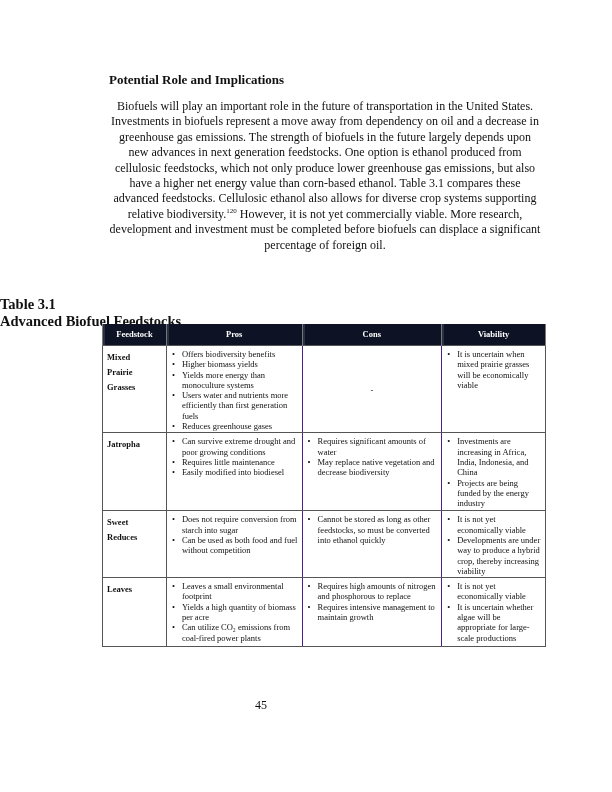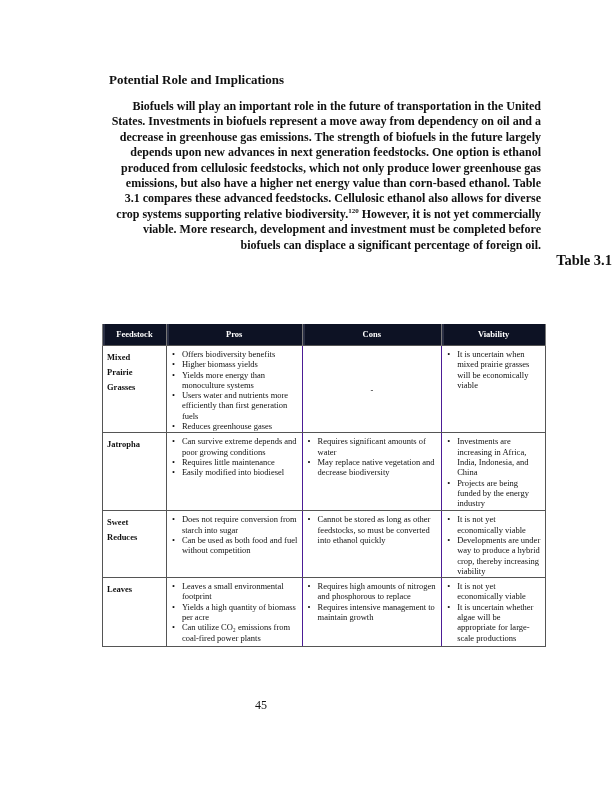--- a/index.html
+++ b/index.html
@@ -1,21 +1,21 @@
 <!DOCTYPE html>
 <html><head>
 <meta charset="utf-8">
 <style>
   html, body { margin: 0; padding: 0; }
   body { width: 612px; height: 792px; background: #ffffff; position: relative; overflow: hidden; color: #111; font-family: "Liberation Serif", serif; }
   .page { position: absolute; left: 0; top: 0; width: 612px; height: 792px; }
   .heading { position: absolute; left: 109px; top: 72px; font-weight: bold; font-size: 13px; }
-  .para { position: absolute; left: 109px; top: 99px; width: 432px; font-size: 12px; line-height: 15.4px; text-align: right; font-weight: bold; }
+  .para { position: absolute; left: 109px; top: 99px; width: 432px; font-size: 12px; line-height: 15.4px; text-align: center; }
   .para sup { font-size: 7px; vertical-align: 5px; line-height: 0; }
-  .tcap { position: absolute; left: 0; width: 612px; text-align: right; font-weight: bold; font-size: 14.5px; }
+  .tcap { position: absolute; left: 0; width: 612px; text-align: left; font-weight: bold; font-size: 14.5px; margin-top: 44px; }
   .tcap.t1 { top: 252px; }
   .tcap.t2 { top: 269px; }
   table.feed { position: absolute; left: 102px; top: 324px; width: 444px; border-collapse: collapse; font-size: 8.5px; line-height: 10.3px; padding-left: 24px; }
   table.feed th { background: #0d1224; color: #fff; font-weight: bold; font-size: 8.5px; height: 21px; padding: 0; text-align: center; border-left: 1px solid #777; border-right: 1px solid #777; box-shadow: inset 2px 0 0 #2a2f44; }
   table.feed td { vertical-align: top; border: 1px solid #555; padding: 3px 4px 1px 4px; }
   table.feed td.pros, table.feed td.cons { border-right: 1px solid #4c1d95; }
   td.name { font-weight: bold; line-height: 15px; padding-top: 4px !important; margin-left: 40px; }
   ul { margin: 0; padding: 0 0 0 9px; list-style: none; }
   li { position: relative; padding-left: 2px; }
   li::before { content: "•"; position: absolute; left: -8px; top: 0; }
@@ -24,20 +24,21 @@
 </style>
 </head>
 <body>
 
 <div class="page">
   <div class="heading">Potential Role and Implications</div>
 
   <div class="para"><span>Biofuels will play an important role in the future of transportation in the United States. Investments in biofuels represent a move away from dependency on oil and a decrease in greenhouse gas emissions.  The strength of biofuels in the future largely depends upon new advances in next generation feedstocks.  One option is ethanol produced from cellulosic feedstocks, which not only produce lower greenhouse gas emissions, but also have a higher net energy value than corn-based ethanol.  Table 3.1 compares these advanced feedstocks.  Cellulosic ethanol also allows for diverse crop systems supporting relative biodiversity.</span><sup>120</sup><span>  However, it is not yet commercially viable.  More research, development and investment must be completed before biofuels can displace a significant percentage of foreign oil.</span></div>
 
   <div class="tcap t1">Table 3.1</div>
+  <div class="tcap t2">Advanced Biofuel Feedstocks</div>
 
   <table class="feed">
     <colgroup>
       <col style="width:64px">
       <col style="width:136px">
       <col style="width:140px">
       <col style="width:104px">
     </colgroup>
     <thead>
       <tr>
@@ -73,21 +74,21 @@
           </ul>
         </td>
       </tr>
 
       <tr style="height:78px">
         <td class="name">
           <div>Jatropha</div>
         </td>
         <td class="pros">
           <ul>
-            <li>Can survive extreme depends and poor growing conditions</li>
+            <li>Can survive extreme drought and poor growing conditions</li>
             <li>Requires little maintenance</li>
             <li>Easily modified into biodiesel</li>
           </ul>
         </td>
         <td class="cons">
           <ul>
             <li>Requires significant amounts of water</li>
             <li>May replace native vegetation and decrease biodiversity</li>
           </ul>
         </td>

